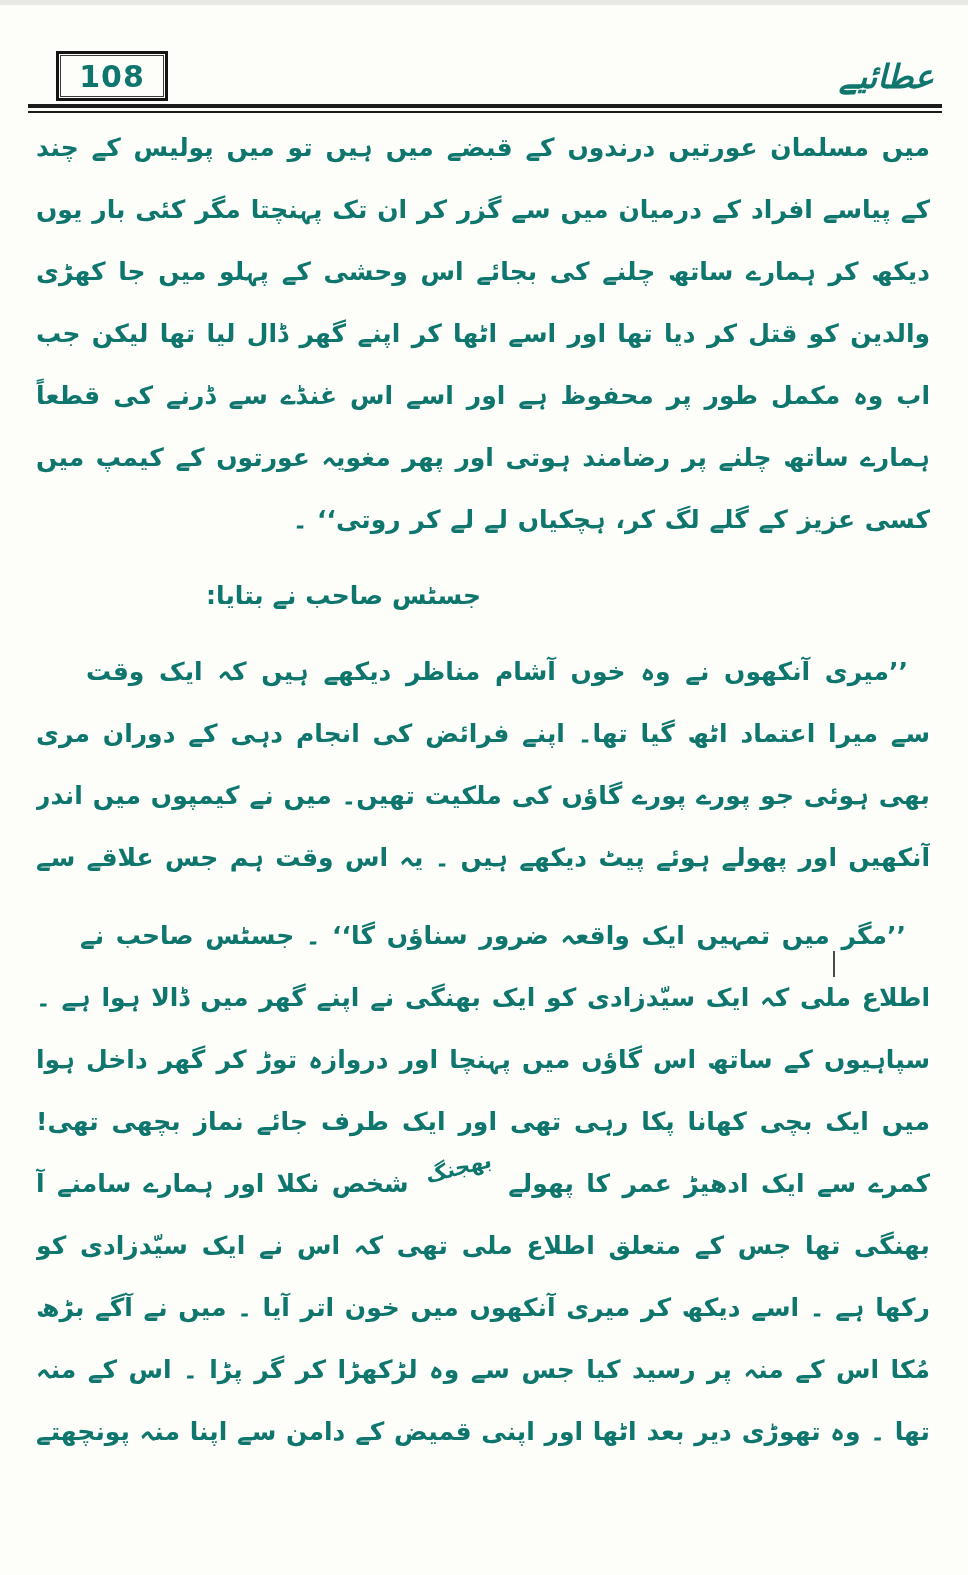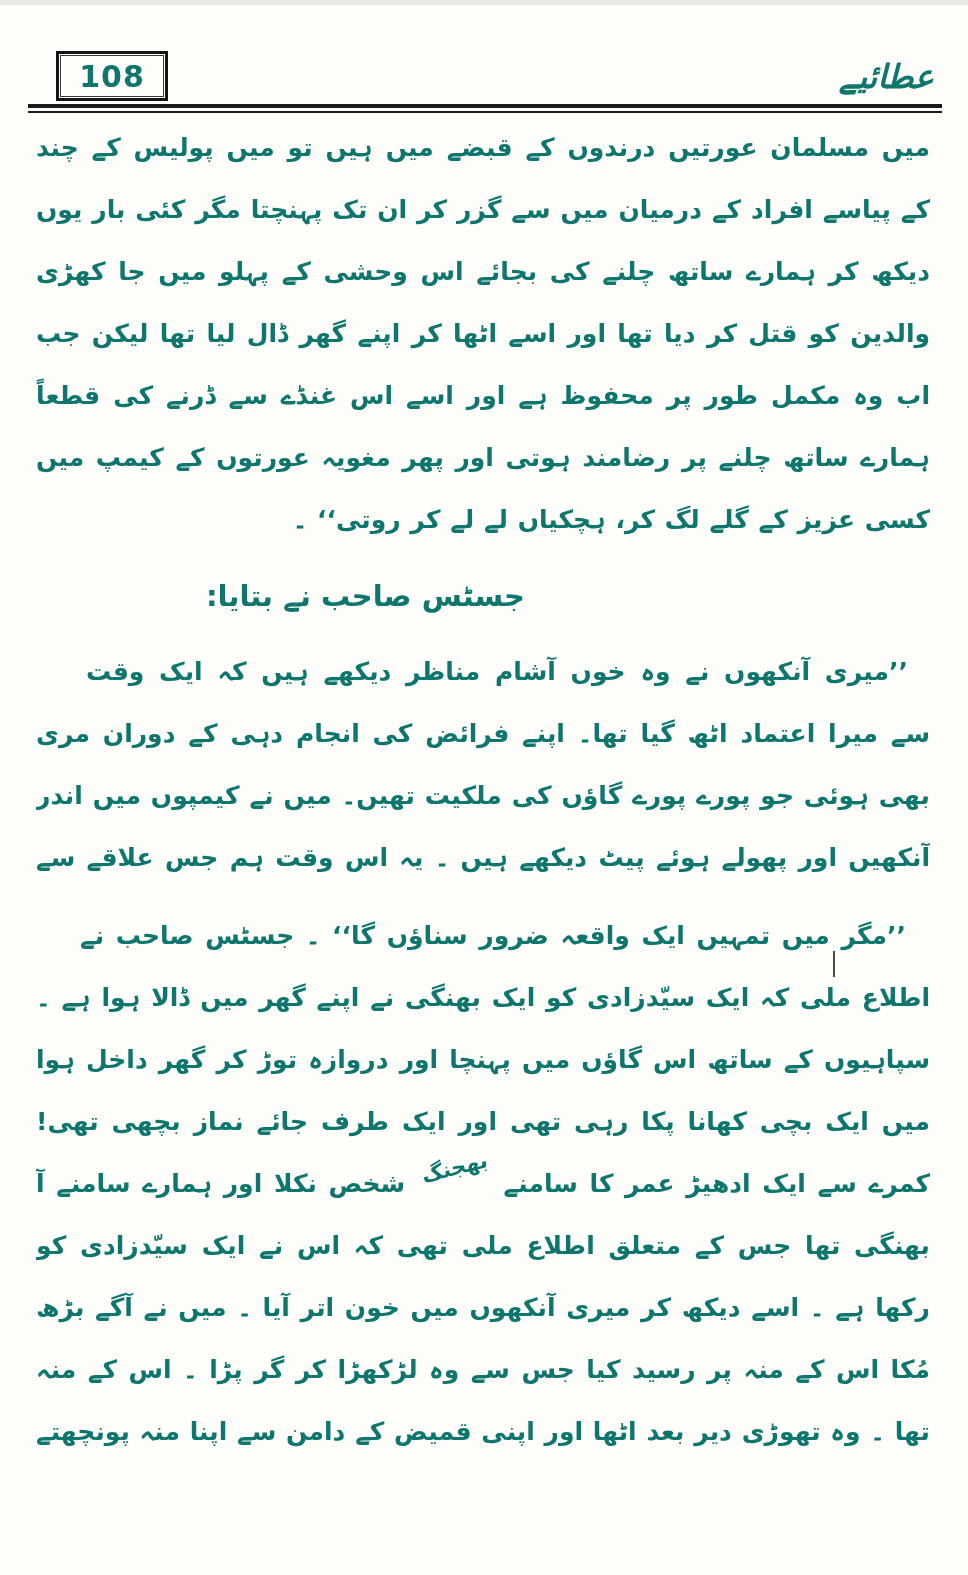--- a/index.html
+++ b/index.html
@@ -73,21 +73,21 @@
   .line.end {
     text-align: right;
     text-align-last: right;
   }
   .line.first-p3 { padding-right: 22px; padding-left: 50px; }
   .line.first-p4 { padding-right: 24px; padding-left: 44px; }
   .opener {
     margin-top: 14px;
     margin-bottom: 14px;
     padding-left: 170px;
-    font-size: 29px;
+    font-size: 25px;
     font-weight: bold;
     line-height: 62px;
     height: 62px;
     text-align: center;
     text-align-last: left;
   }
   .para-3 { margin-top: 0; }
   .para-4 { margin-top: 16px; }
   .raised-word {
     display: inline-block;
@@ -136,21 +136,21 @@
       <div class="line">بھی ہوئی جو پورے پورے گاؤں کی ملکیت تھیں۔ میں نے کیمپوں میں اندر دھنسی ہوئی</div>
       <div class="line">آنکھیں اور پھولے ہوئے پیٹ دیکھے ہیں ۔ یہ اس وقت ہم جس علاقے سے گزر رہے</div>
     </div>
 
     <div class="para-4">
       <div class="line first-p4">’’مگر میں تمہیں ایک واقعہ ضرور سناؤں گا‘‘ ۔ جسٹس صاحب نے کہا: ’’مجھے</div>
       <div class="line">اطلاع ملی کہ ایک سیّدزادی کو ایک بھنگی نے اپنے گھر میں ڈالا ہوا ہے ۔ میں پولیس کے</div>
       <div class="line">سپاہیوں کے ساتھ اس گاؤں میں پہنچا اور دروازہ توڑ کر گھر داخل ہوا تو میں نے دیکھا صحن</div>
       <div class="line">میں ایک بچی کھانا پکا رہی تھی اور ایک طرف جائے نماز بچھی تھی! اتنے میں ایک دوسرے</div>
       <div class="line">
-        <span>کمرے سے ایک ادھیڑ عمر کا سامنے</span>
+        <span>کمرے سے ایک ادھیڑ عمر کا پھولے</span>
         <span class="raised-word">بھجنگ</span>
         <span>شخص نکلا اور ہمارے سامنے آ کر کھڑا ہو گیا ۔ یہ وہی</span>
       </div>
       <div class="line">بھنگی تھا جس کے متعلق اطلاع ملی تھی کہ اس نے ایک سیّدزادی کو اغوا کر کے گھر میں ڈال</div>
       <div class="line">رکھا ہے ۔ اسے دیکھ کر میری آنکھوں میں خون اتر آیا ۔ میں نے آگے بڑھ کر ایک زور دار</div>
       <div class="line">مُکا اس کے منہ پر رسید کیا جس سے وہ لڑکھڑا کر گر پڑا ۔ اس کے منہ سے خون جاری ہو گیا</div>
       <div class="line">تھا ۔ وہ تھوڑی دیر بعد اٹھا اور اپنی قمیض کے دامن سے اپنا منہ پونچھتے ہوئے اس نے کھانا</div>
     </div>
 
   </div>

